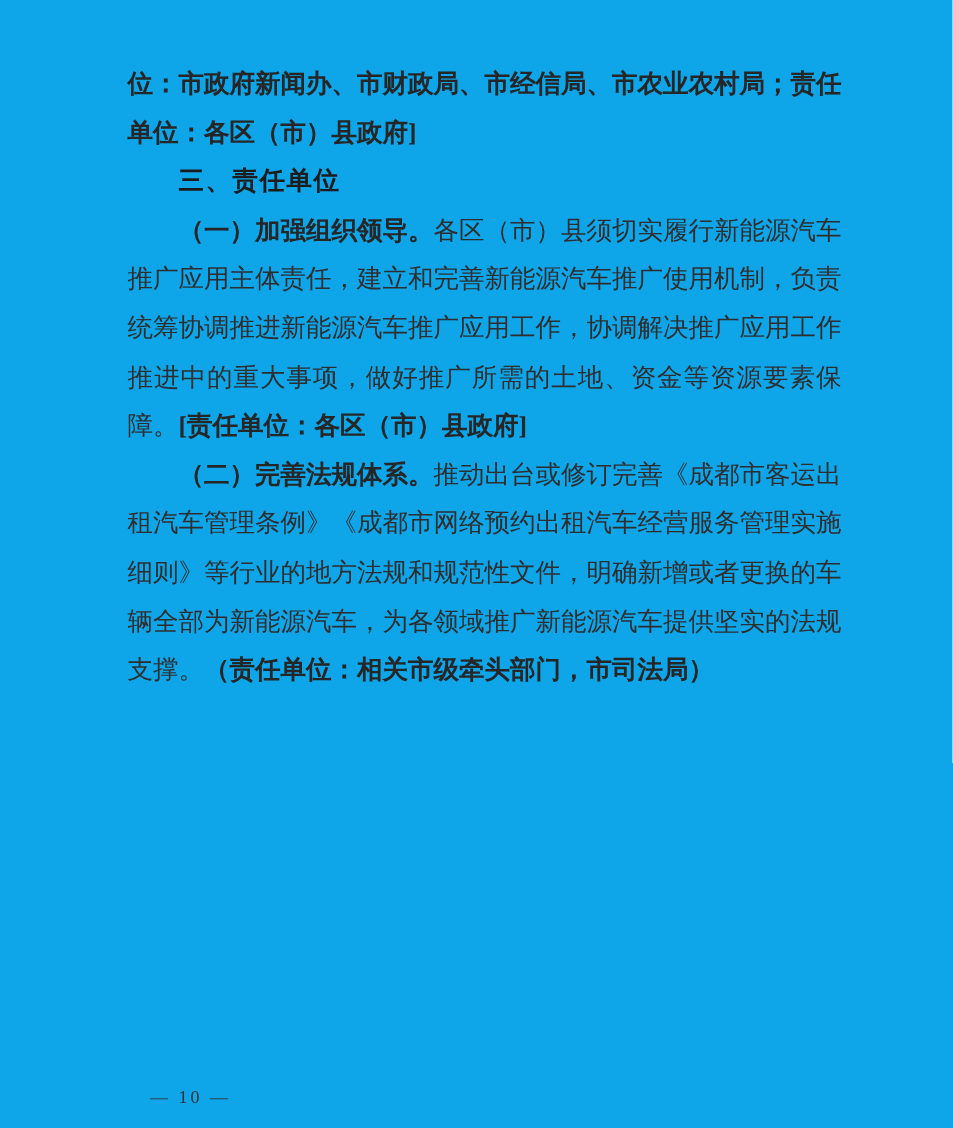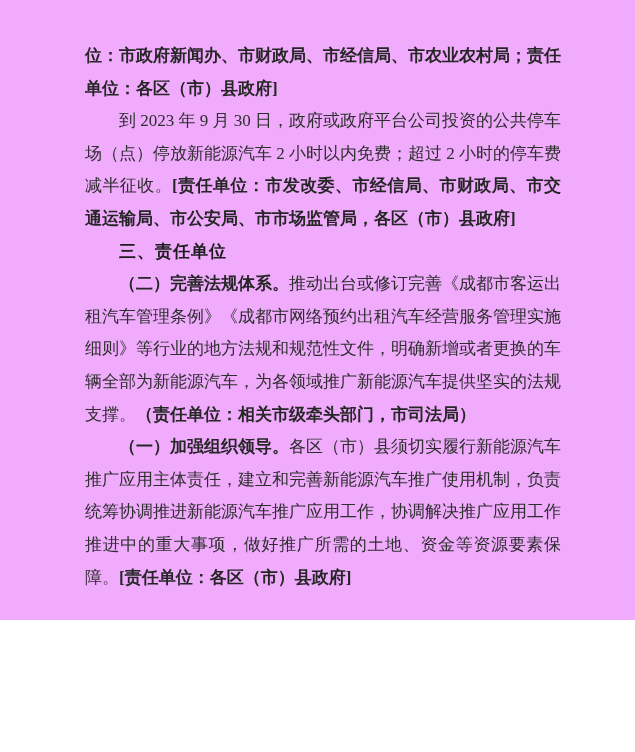--- a/index.html
+++ b/index.html
@@ -3,22 +3,22 @@
 <meta charset="utf-8">
 <style>
   html, body {
     margin: 0;
     padding: 0;
     background: #ffffff;
   }
   .page {
     position: relative;
     width: 635px;
-    height: 620px;
-    background: #f0abfc;
+    height: 752px;
+    background: #0ea5e9;
     overflow: hidden;
     font-family: "Liberation Serif", "DejaVu Serif", serif;
     color: #2e2e2e;
   }
   .content {
     position: absolute;
     left: 85px;
     top: 40px;
     width: 476px;
     font-size: 17px;
@@ -57,24 +57,23 @@
 </style>
 </head>
 <body>
 
 <div class="page">
   <div class="content">
 
     <p class="para no-indent"><span class="kai">位：市政府新闻办、市财政局、市经信局、市农业农村局；责任单位：各区（市）县政府]</span></p>
 
 
-    <p class="para"><span>到 2023 年 9 月 30 日，政府或政府平台公司投资的公共停车场（点）停放新能源汽车 2 小时以内免费；超过 2 小时的停车费减半征收。</span><span class="kai">[责任单位：市发改委、市经信局、市财政局、市交通运输局、市公安局、市市场监管局，各区（市）县政府]</span></p>
 
     <p class="para heading-line"><span>三、责任单位</span></p>
 
+    <p class="para"><span class="kai">（一）加强组织领导。</span><span>各区（市）县须切实履行新能源汽车推广应用主体责任，建立和完善新能源汽车推广使用机制，负责统筹协调推进新能源汽车推广应用工作，协调解决推广应用工作推进中的重大事项，做好推广所需的土地、资金等资源要素保障。</span><span class="kai">[责任单位：各区（市）县政府]</span></p>
+
     <p class="para"><span class="kai">（二）完善法规体系。</span><span>推动出台或修订完善《成都市客运出租汽车管理条例》《成都市网络预约出租汽车经营服务管理实施细则》等行业的地方法规和规范性文件，明确新增或者更换的车辆全部为新能源汽车，为各领域推广新能源汽车提供坚实的法规支撑。</span><span class="kai">（责任单位：相关市级牵头部门，市司法局）</span></p>
-
-    <p class="para"><span class="kai">（一）加强组织领导。</span><span>各区（市）县须切实履行新能源汽车推广应用主体责任，建立和完善新能源汽车推广使用机制，负责统筹协调推进新能源汽车推广应用工作，协调解决推广应用工作推进中的重大事项，做好推广所需的土地、资金等资源要素保障。</span><span class="kai">[责任单位：各区（市）县政府]</span></p>
 
   </div>
 
   <div class="footer">— 10 —</div>
 </div>
 
 </body></html>

